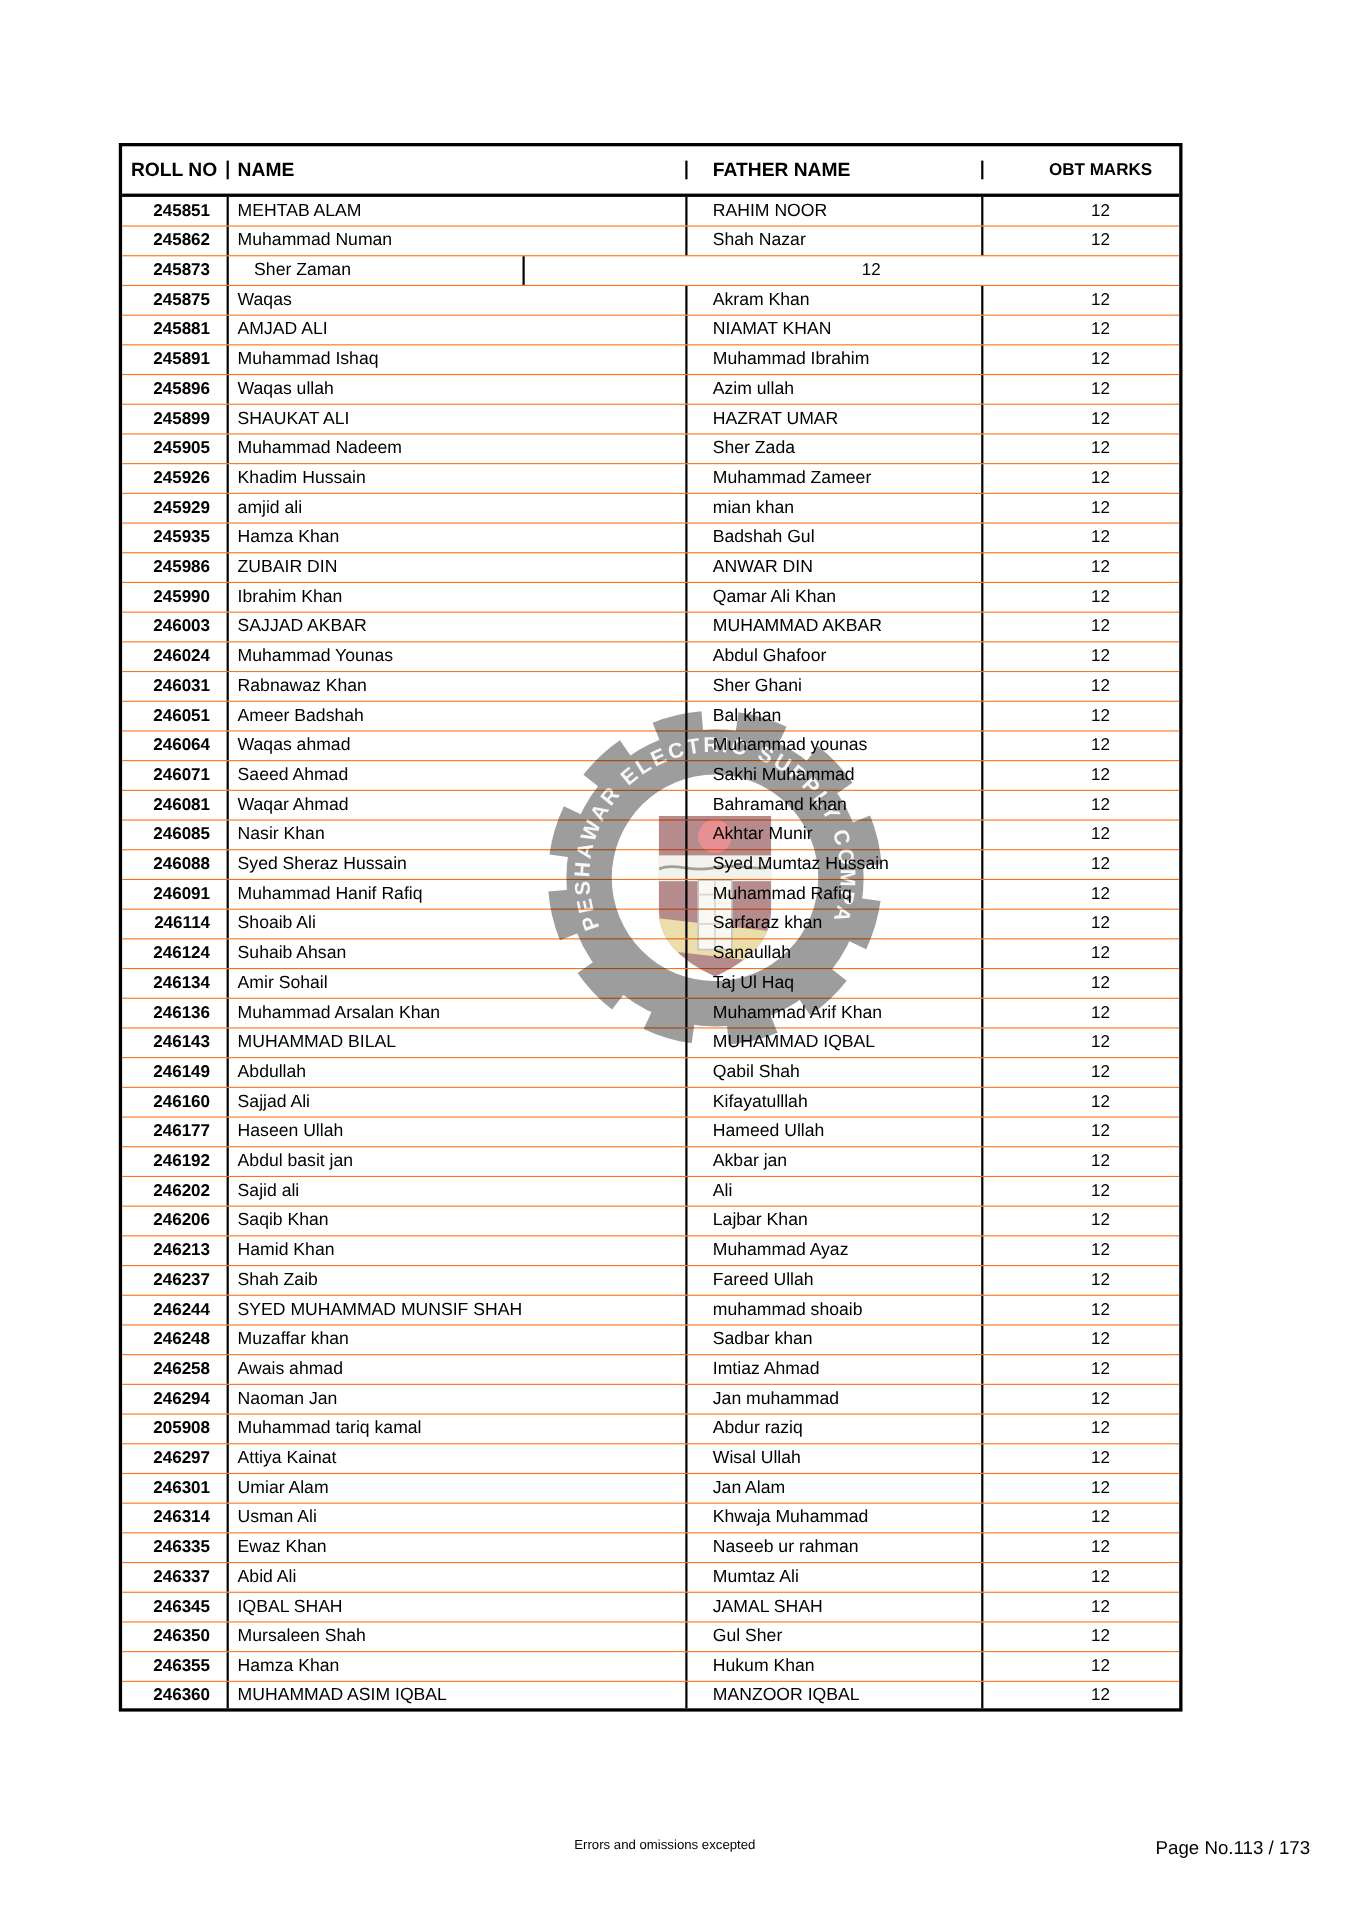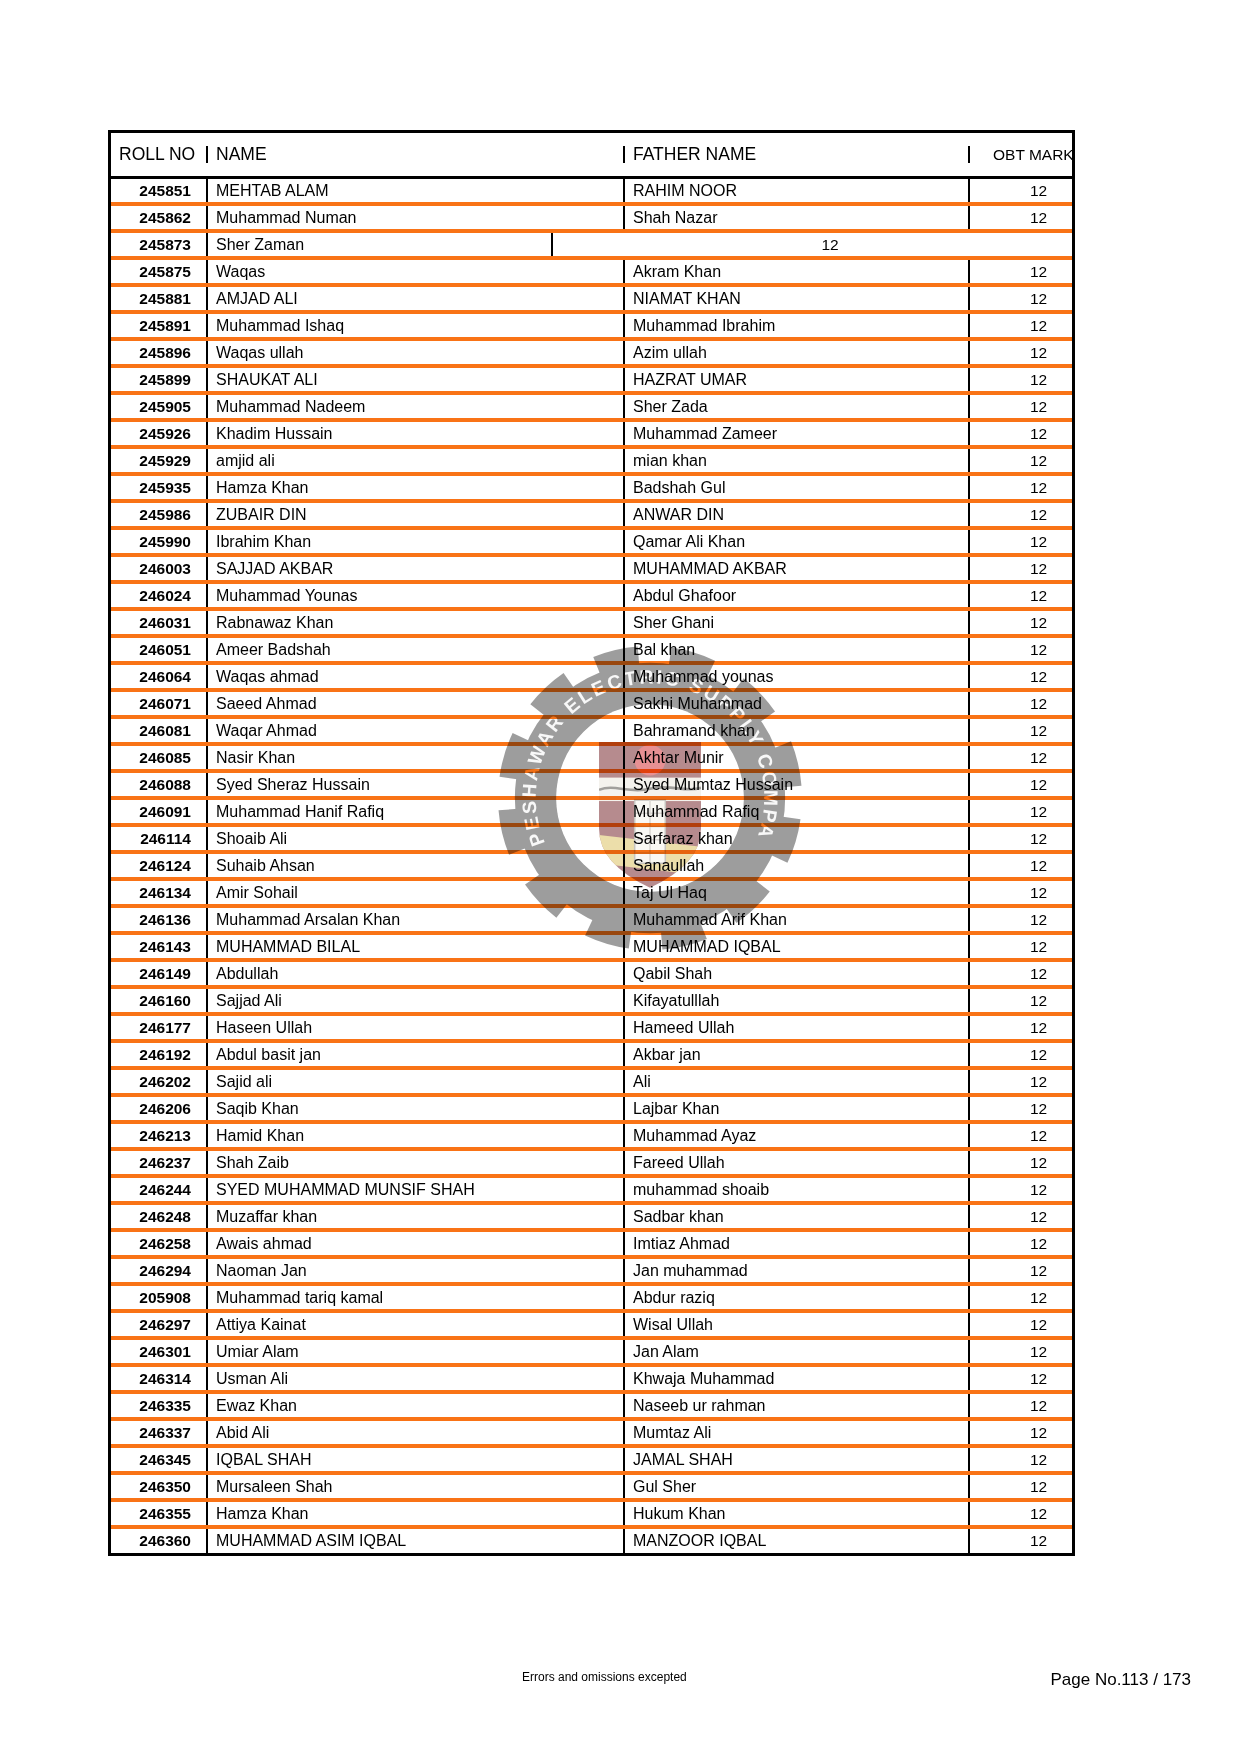--- a/index.html
+++ b/index.html
@@ -26,41 +26,41 @@
     display:flex;
     height:43px;
     border-bottom:3px solid #000;
     font-weight:bold;
     font-size:17.5px;
     align-items:center;
   }
   .trow {
     display:flex;
     height:27px;
-    border-bottom:4px solid #f97316;
+    border-bottom:1px solid #f97316;
     box-sizing:border-box;
     font-size:16px;
     align-items:stretch;
   }
   .trow:last-child { border-bottom:none; height:24px; }
   .cell {
     box-sizing:border-box;
     border-right:2px solid #000;
     display:flex;
     align-items:center;
     line-height:1;
     overflow:hidden;
     white-space:nowrap;
   }
   .cell.roll   { width:97px;  justify-content:flex-end; padding-right:15px; font-weight:bold; font-size:15.5px; }
   .cell.name   { width:417px; padding-left:8px; }
-  .cell.father { width:345px; padding-left:8px; }
+  .cell.father { width:269px; padding-left:23px; }
   .cell.marks  { flex:1; border-right:none; justify-content:center; font-size:15.5px;padding-left:35px; }
   .thead .cell.roll   { justify-content:flex-start; padding-left:8px; padding-right:0; font-size:17.5px; }
-  .thead .cell { font-weight:normal; }
+  .thead .cell { font-weight:bold; }
 
   
   .watermark {
     position:absolute;
     left:497px; top:645px;
     width:306px; height:306px;
     opacity:0.5;
     mix-blend-mode:multiply;
     pointer-events:none;
   }

